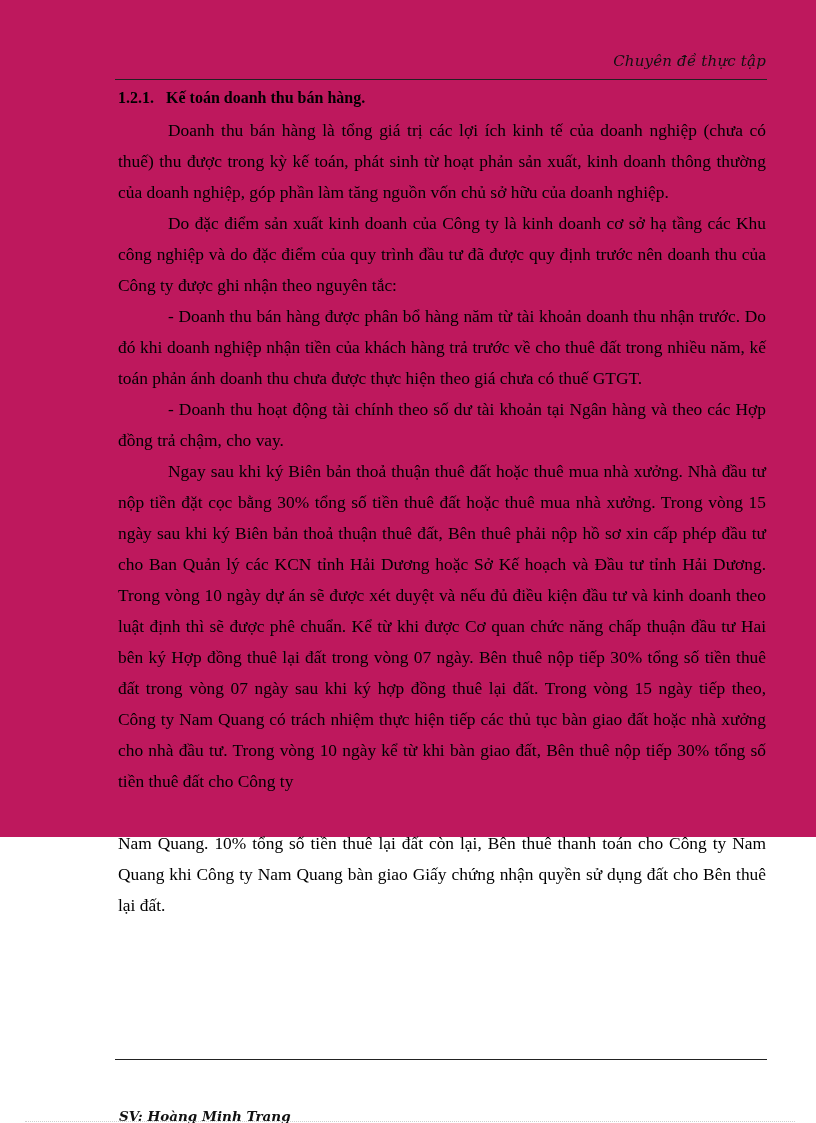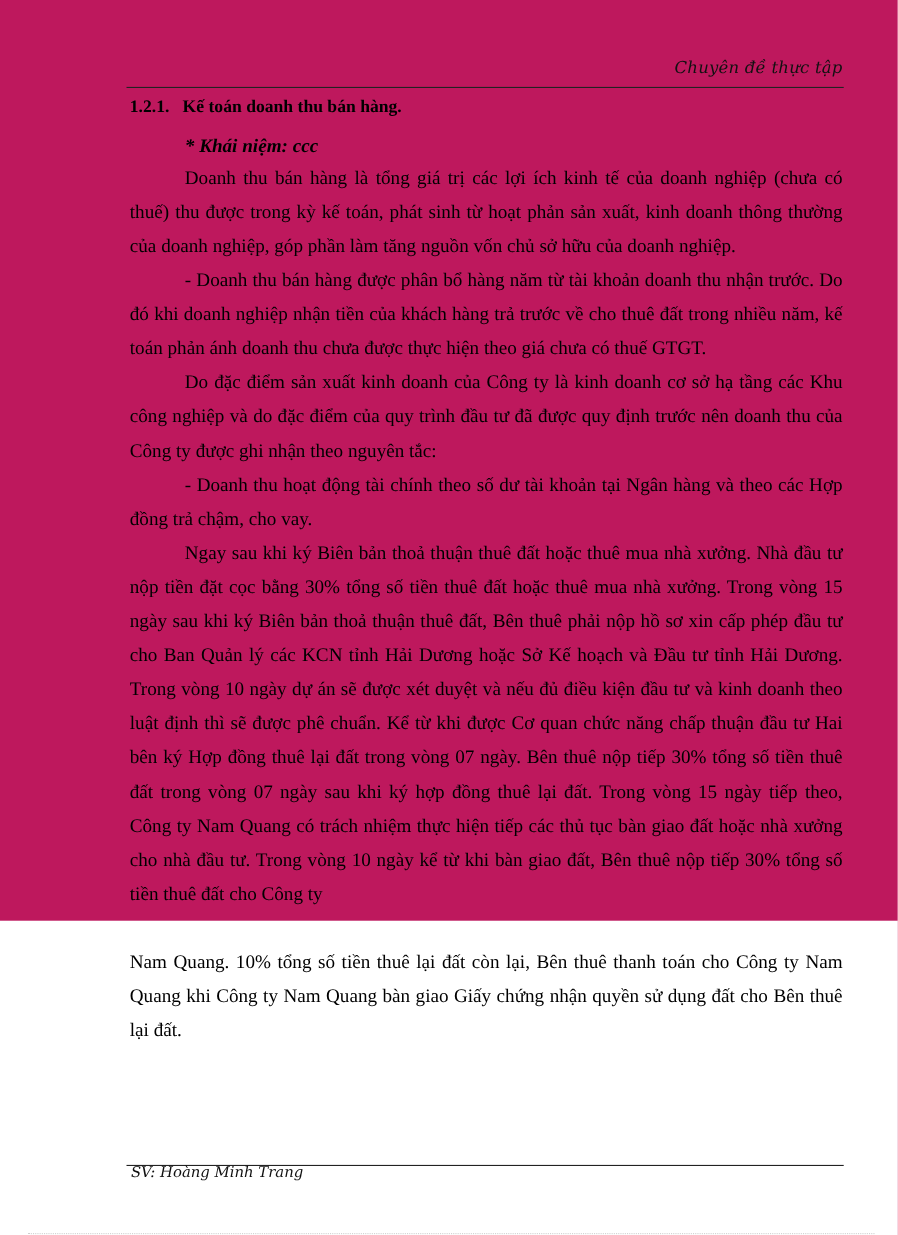--- a/index.html
+++ b/index.html
@@ -81,24 +81,24 @@
     position: absolute;
     left: 115px;
     top: 1059px;
     width: 652px;
     height: 0;
     border-top: 1.2px solid #222;
   }
   .footer-text {
     position: absolute;
     left: 119px;
-    top: 1058px;
+    top: 1108px;
     font-family: "DejaVu Serif", "Liberation Serif", serif;
     font-style: italic;
-    font-weight: normal;
+    font-weight: bold;
     font-size: 13.5px;
     color: #111;
   }
   .page-edge {
     position: absolute;
     left: 25px;
     top: 1121px;
     width: 770px;
     height: 0;
     border-top: 1px dotted #cfcfcf;
@@ -108,25 +108,24 @@
 <body>
 
 <div class="page">
 
   <div class="header-text">Chuyên đề thực tập</div>
   <div class="header-rule"></div>
 
   <div class="content">
     <p class="heading"><span class="num">1.2.1.</span><span>Kế toán doanh thu bán hàng.</span></p>
 
-    <p class="subheading">* Khái  niệm: ccc</p>
 
     <p class="para">Doanh thu bán hàng là tổng giá trị các lợi ích kinh tế của doanh nghiệp (chưa có thuế) thu được trong kỳ kế toán, phát sinh từ hoạt phản sản xuất, kinh doanh thông thường của doanh nghiệp, góp phần làm tăng nguồn vốn chủ sở hữu của doanh nghiệp.</p>
+    <p class="para">Do đặc điểm sản xuất kinh doanh của Công ty là kinh doanh cơ sở hạ tầng các Khu công nghiệp và do đặc điểm của quy trình đầu tư đã được quy định trước nên doanh thu của Công ty được ghi nhận theo nguyên tắc:</p>
     <p class="para">- Doanh thu bán hàng được phân bổ hàng năm từ tài khoản doanh thu nhận trước. Do đó khi doanh nghiệp nhận tiền của khách hàng trả trước về cho thuê đất trong nhiều năm, kế toán phản ánh doanh thu chưa được thực hiện theo giá chưa có thuế GTGT.</p>
-    <p class="para">Do đặc điểm sản xuất kinh doanh của Công ty là kinh doanh cơ sở hạ tầng các Khu công nghiệp và do đặc điểm của quy trình đầu tư đã được quy định trước nên doanh thu của Công ty được ghi nhận theo nguyên tắc:</p>
     <p class="para">- Doanh thu hoạt động tài chính theo số dư tài khoản tại Ngân hàng và theo các Hợp đồng trả chậm, cho vay.</p>
     <p class="para last-line-justify">Ngay sau khi ký Biên bản thoả thuận thuê đất hoặc thuê mua nhà xưởng. Nhà đầu tư nộp tiền đặt cọc bằng 30% tổng số tiền thuê đất hoặc thuê mua nhà xưởng. Trong vòng 15 ngày sau khi ký Biên bản thoả thuận thuê đất, Bên thuê phải nộp hồ sơ xin cấp phép đầu tư cho Ban Quản lý các KCN tỉnh Hải Dương hoặc Sở Kế hoạch và Đầu tư tỉnh Hải Dương. Trong vòng 10 ngày dự án sẽ được xét duyệt và nếu đủ điều kiện đầu tư và kinh doanh theo luật định thì sẽ được phê chuẩn. Kể từ khi được Cơ quan chức năng chấp thuận đầu tư Hai bên ký Hợp đồng thuê lại đất trong vòng 07 ngày. Bên thuê nộp tiếp 30% tổng số tiền thuê đất trong vòng 07 ngày sau khi ký hợp đồng thuê lại đất. Trong vòng 15 ngày tiếp theo, Công ty Nam Quang có trách nhiệm thực hiện tiếp các thủ tục bàn giao đất hoặc nhà xưởng cho nhà đầu tư. Trong vòng 10 ngày kể từ khi bàn giao đất, Bên thuê nộp tiếp 30% tổng số tiền thuê đất cho Công ty</p>
 
     <div class="gap"></div>
 
     <p class="para" style="text-indent:0">Nam Quang. 10% tổng số tiền thuê lại đất còn lại, Bên thuê thanh toán cho Công ty Nam Quang khi Công ty Nam Quang bàn giao Giấy chứng nhận quyền sử dụng đất cho Bên thuê lại đất.</p>
   </div>
 
   <div class="footer-rule"></div>
   <div class="footer-text">SV: Hoàng Minh Trang</div>

